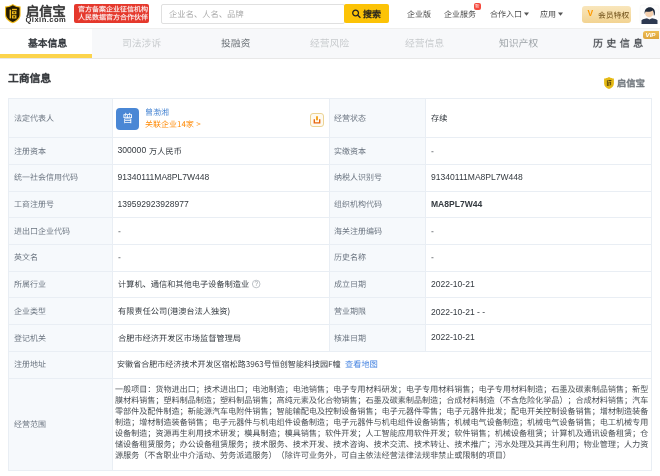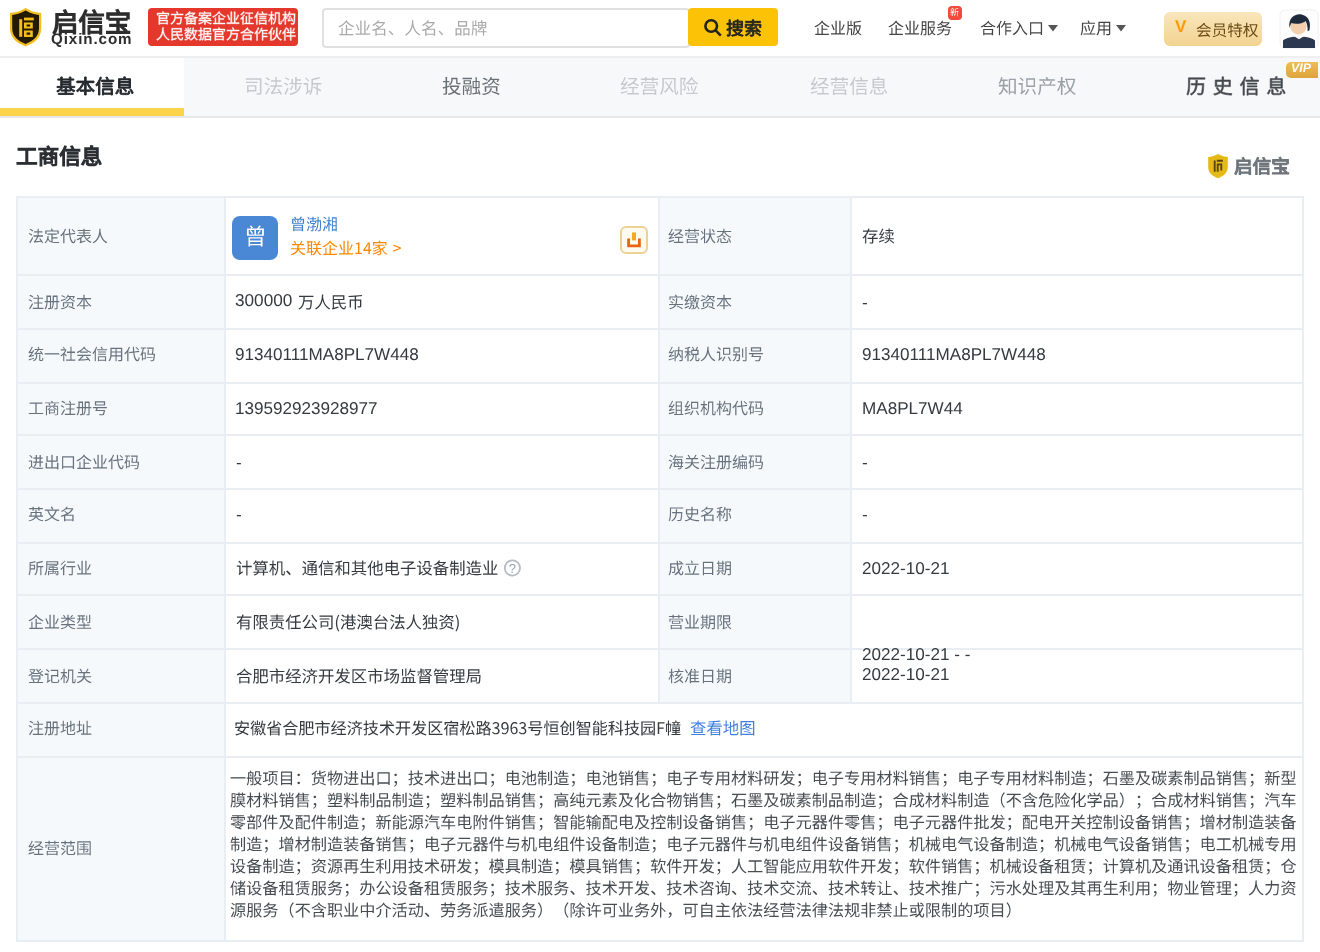--- a/index.html
+++ b/index.html
@@ -736,21 +736,21 @@
       </g>
     </svg>
     <svg class="t" style="left:431px;top:150.55px">
       <g transform="matrix(0.082,0,0,-0.082,0,3.116)" fill="#343a40">
         <use href="#qcm"></use>
       </g>
     </svg>
     <span class="lat" style="left:117.5px;top:172.8px;font-size:8.55px;font-weight:normal;color:#343a40">91340111MA8PL7W448</span>
     <span class="lat" style="left:431px;top:172.8px;font-size:8.55px;font-weight:normal;color:#343a40">91340111MA8PL7W448</span>
     <span class="lat" style="left:117.5px;top:199.5px;font-size:8.55px;font-weight:normal;color:#343a40">139592923928977</span>
-    <span class="lat" style="left:431px;top:199.5px;font-size:8.55px;font-weight:normal;color:#343a40">MA8PL7W44</span>
+    <span class="lat" style="left:431px;top:199.5px;font-size:8.55px;font-weight:bold;color:#343a40">MA8PL7W44</span>
     <svg class="t" style="left:117.5px;top:230.65px">
       <g transform="matrix(0.082,0,0,-0.082,0,3.116)" fill="#343a40">
         <use href="#qcm"></use>
       </g>
     </svg>
     <svg class="t" style="left:431px;top:230.65px">
       <g transform="matrix(0.082,0,0,-0.082,0,3.116)" fill="#343a40">
         <use href="#qcm"></use>
       </g>
     </svg>
@@ -803,21 +803,21 @@
         <use href="#qcD" x="634"></use>
         <use href="#qcE" x="734"></use>
         <use href="#qcF" x="834"></use>
         <use href="#qQ" x="934"></use>
         <use href="#qm" x="1034"></use>
         <use href="#qcG" x="1134"></use>
         <use href="#qV" x="1234"></use>
         <use href="#qcH" x="1334"></use>
       </g>
     </svg>
-    <span class="lat" style="left:431px;top:323px;font-size:8.55px;font-weight:normal;color:#343a40">2022-10-21 - -</span>
+    <span class="lat" style="left:431px;top:308px;font-size:8.55px;font-weight:normal;color:#343a40">2022-10-21 - -</span>
     <svg class="t" style="left:117.5px;top:337.6px">
       <g transform="matrix(0.082,0,0,-0.082,0,3.116)" fill="#343a40">
         <use href="#qq"></use>
         <use href="#qcI" x="100"></use>
         <use href="#qcJ" x="200"></use>
         <use href="#qW" x="300"></use>
         <use href="#qcK" x="400"></use>
         <use href="#qcL" x="500"></use>
         <use href="#qcM" x="600"></use>
         <use href="#qcN" x="700"></use>

